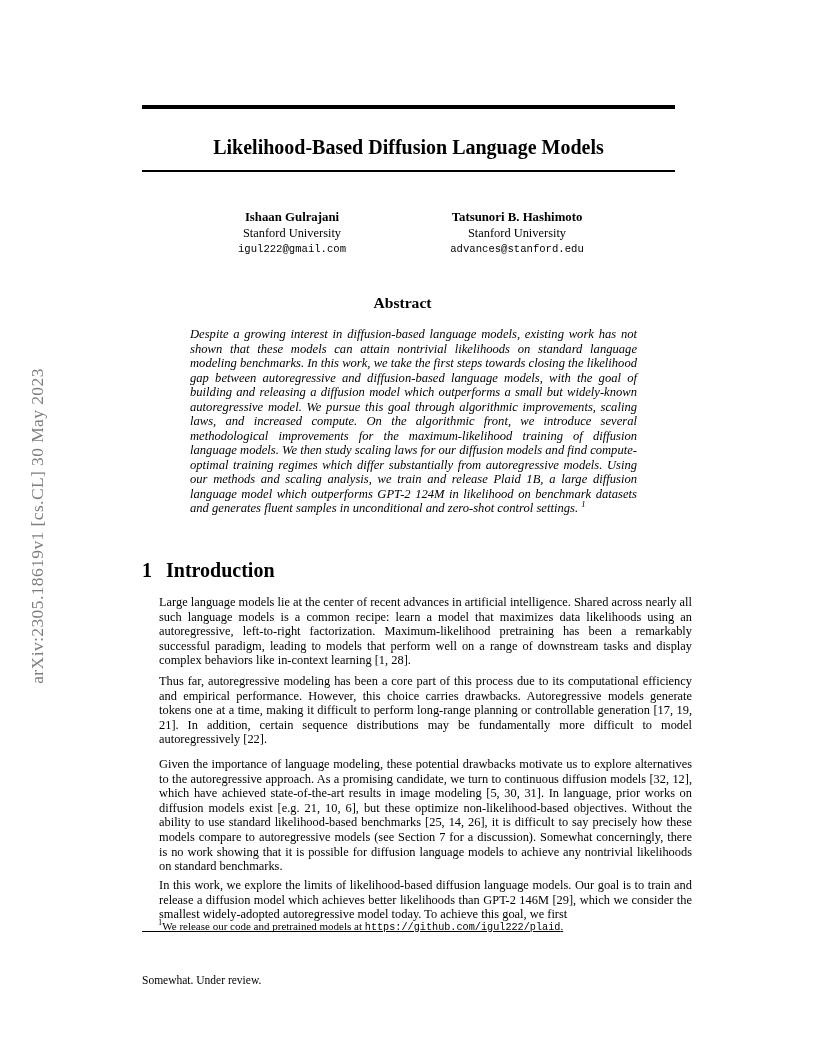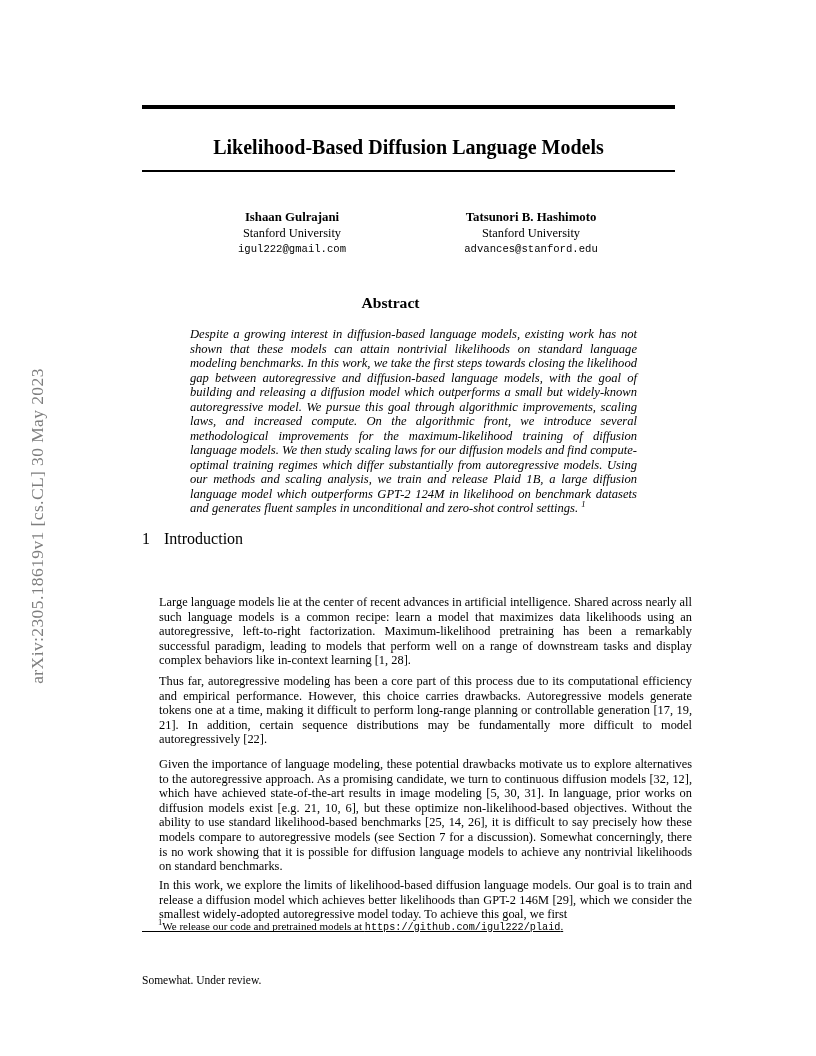--- a/index.html
+++ b/index.html
@@ -52,48 +52,48 @@
   }
   .author-card {
     position: absolute;
     top: 209px;
     width: 200px;
     text-align: center;
     font-size: 12.4px;
     line-height: 16px;
   }
   .author-card.col1 { left: 192px; }
-  .author-card.col2 { left: 431px; }
+  .author-card.col2 { left: 417px; }
   .author-name { font-weight: bold; font-size: 12.8px; }
   .mono { font-family: "Liberation Mono", "DejaVu Sans Mono", monospace; font-size: 10.6px; }
   .abstract-heading {
     position: absolute;
-    left: 124px;
+    left: 136px;
     top: 294px;
     width: 533px;
     text-align: center;
     font-size: 15.6px;
     font-weight: bold;
   }
   .abstract-body {
     position: absolute;
     left: 190px;
     top: 327px;
     width: 447px;
     font-size: 12.6px;
     line-height: 14.5px;
     text-align: justify;
     font-style: italic;
   }
   .section-heading {
     position: absolute;
     left: 142px;
-    top: 530px;
-    font-size: 16px;
-    font-weight: normal;
+    top: 559px;
+    font-size: 20px;
+    font-weight: bold;
   }
   .section-heading .sec-title { margin-left: 14px; }
   .body-par {
     position: absolute;
     left: 142px;
     width: 533px;
     font-size: 12.4px;
     line-height: 14.6px;
     text-align: justify;
     margin-left: 17px;

